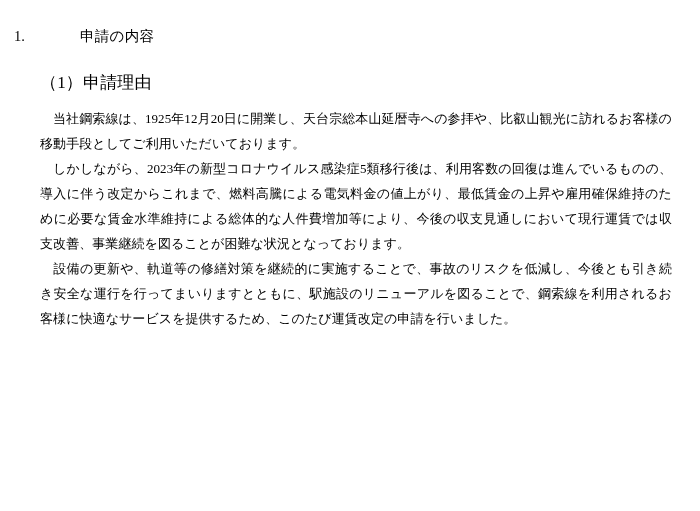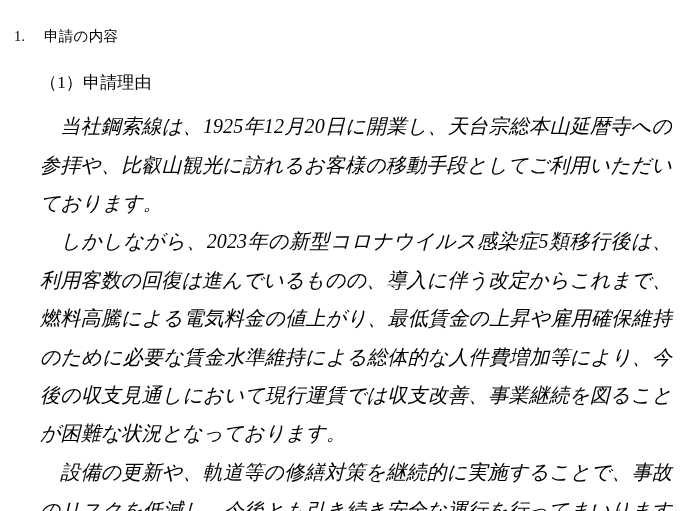--- a/index.html
+++ b/index.html
@@ -29,40 +29,40 @@
     margin: 0 0 22px 0;
   }
   .section-number {
     width: 30px;
     flex: 0 0 30px;
     text-align: left;
     padding-left: 2px;
   }
   .section-title {
     letter-spacing: 0.02em;
+    margin-left: 36px;
   }
   .sub-heading {
     font-size: 17px;
     line-height: 1.5;
     margin: 16px 0 12px 0;
     padding-left: 28px;
     letter-spacing: 0.01em;
   }
   .body-block {
     padding-left: 28px;
     padding-right: 6px;
   }
   .para {
-    font-size: 20px;
+    font-size: 13px;
     line-height: 1.92;
     margin: 0;
     text-align: justify;
     text-justify: inter-ideograph;
     letter-spacing: 0.005em;
-    font-style: italic;
   }
   .para .indent {
     display: inline-block;
     width: 1em;
   }
 </style>
 </head>
 <body>
 
 <div class="page">

